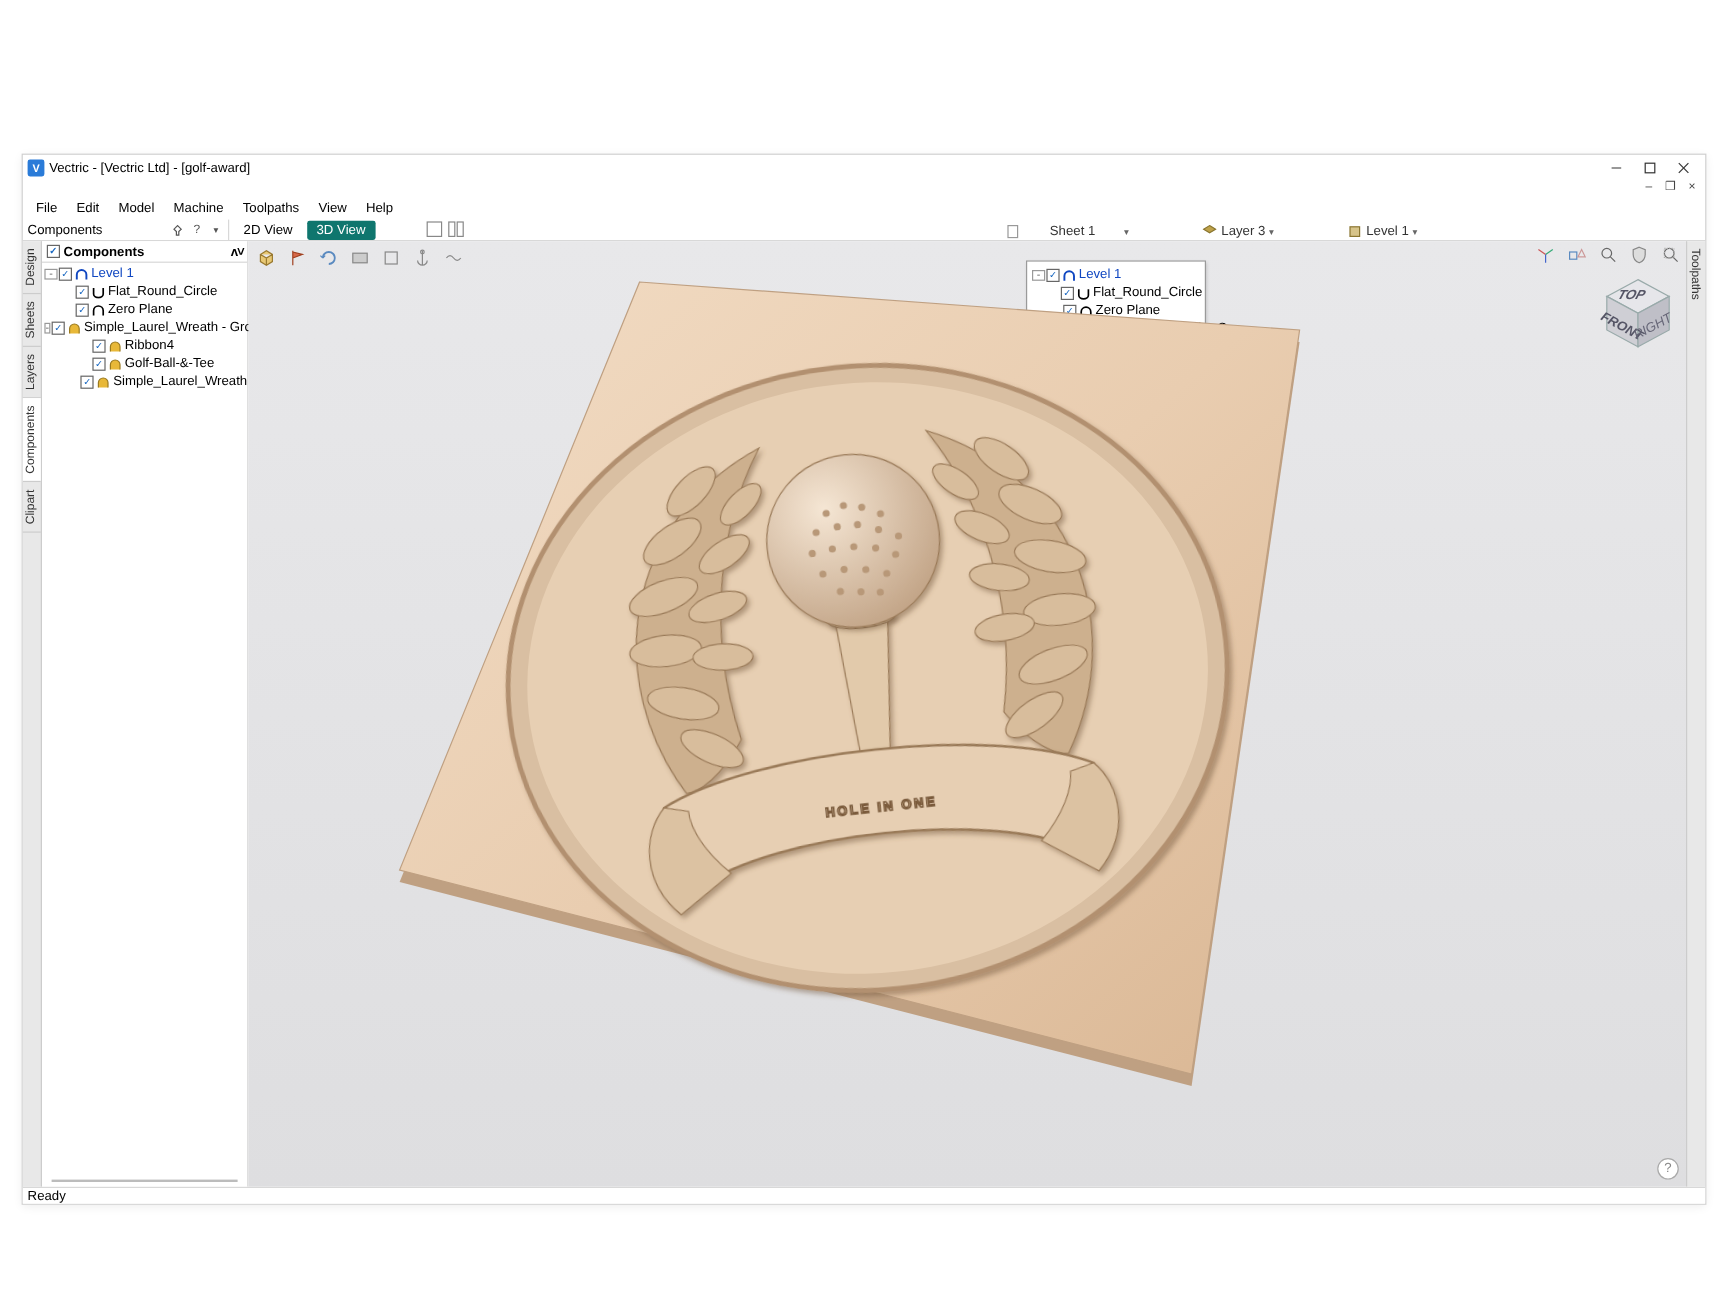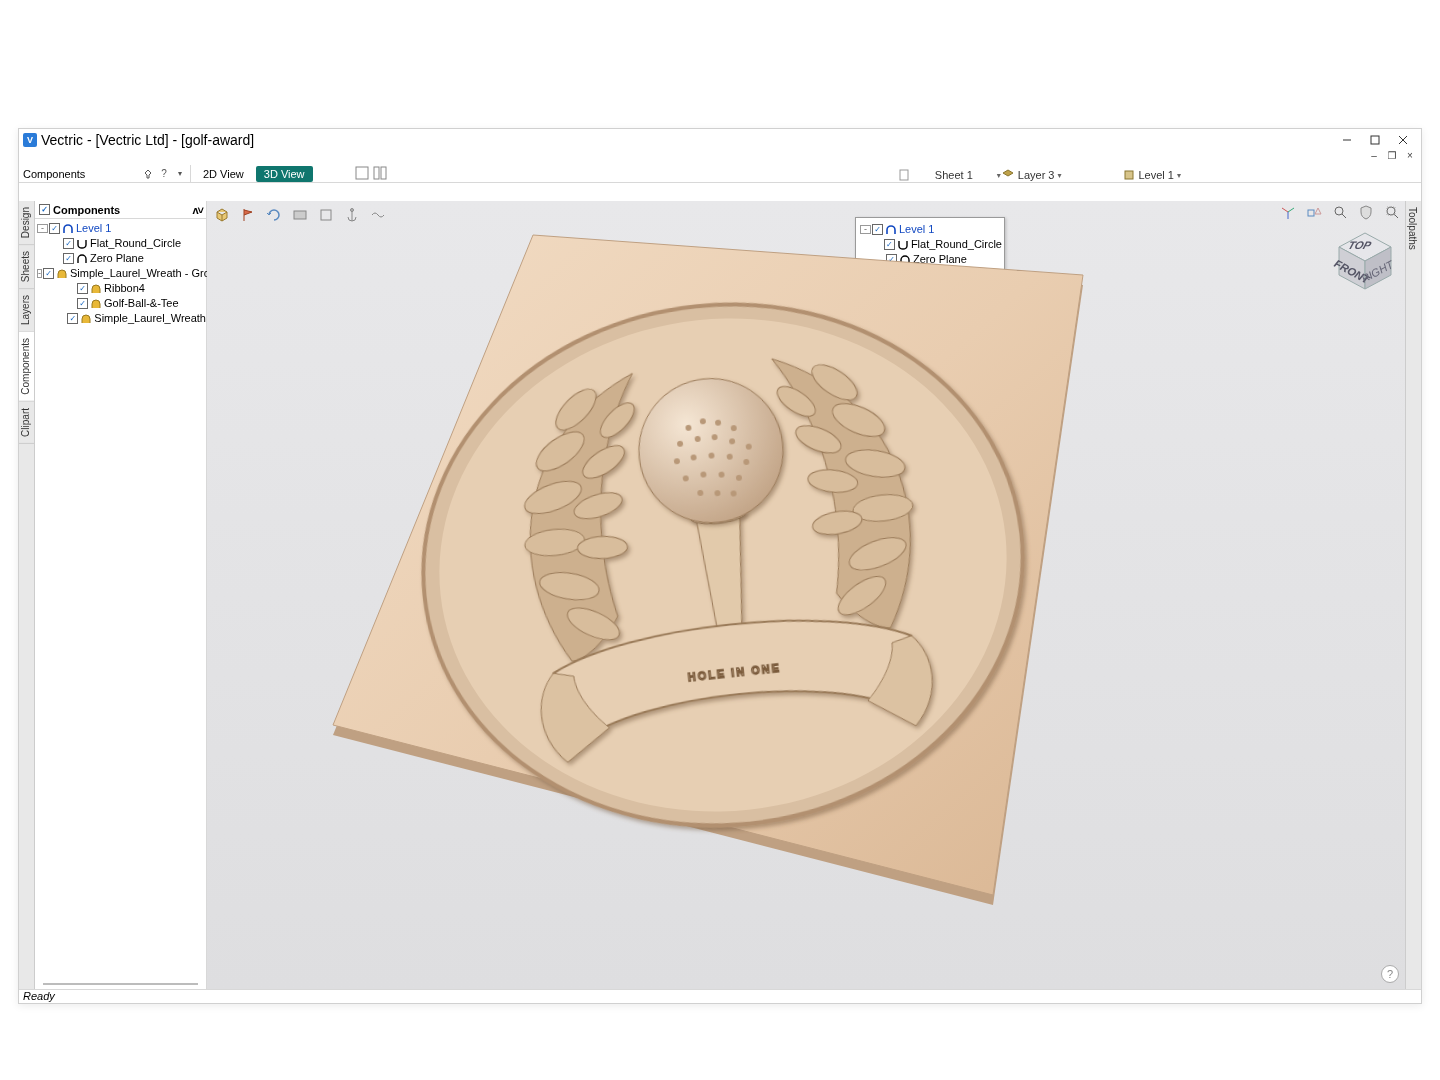--- a/index.html
+++ b/index.html
@@ -2,21 +2,21 @@
 <html><head>
 <meta charset="utf-8">
 <style>
 * { box-sizing: border-box; font-family: "Segoe UI", Tahoma, sans-serif; font-size: 11px; user-select: none; }
 html, body { margin: 0; padding: 0; width: 1440px; height: 1080px; background: #fff; overflow: hidden; }
 .outer-frame { position: absolute; left: 18px; top: 128px; right: 18px; bottom: 76px; background: #fff; border: 1px solid #d0d0d0; box-shadow: 0 2px 8px rgba(0,0,0,.08); }
 
 
 .titlebar { height: 22px; display: flex; align-items: center; padding: 0 4px; }
 .app-icon { width: 14px; height: 14px; background: #2a7bd8; margin-right: 4px; border-radius: 2px; display:flex;align-items:center;justify-content:center;color:#fff;font-size:9px;font-weight:bold; }
-.title-text { flex: 0 0 auto; font-size: 14px; color: #000; }
+.title-text { flex: 0 0 auto; font-size: 11px; color: #000; }
 .title-spacer { flex: 1; }
 .win-btn { width: 28px; height: 18px; display: flex; align-items: center; justify-content: center; cursor: default; }
 .win-btn svg { stroke: #333; }
 
 
 .subwin { height: 14px; display: flex; justify-content: flex-end; padding-right: 4px; gap: 4px; }
 .subwin .sw { width: 14px; height: 12px; font-size: 10px; line-height: 10px; text-align: center; color: #444; }
 
 
 .menubar { height: 18px; display: flex; align-items: center; padding: 0 4px; gap: 2px; }
@@ -81,21 +81,21 @@
 .help-circle { position: absolute; bottom: 6px; right: 6px; width: 18px; height: 18px; border: 1px solid #aaa; border-radius: 50%; display:flex;align-items:center;justify-content:center;color:#888;font-size:11px;background:#fff; }
 
 
 .model { position: absolute; left: 86px; top: 14px; width: 816px; height: 738px; }
 
 
 .right-tabs { width: 16px; background: #e8e8e8; border-left: 1px solid #ccc; }
 .right-tab { writing-mode: vertical-rl; font-size: 10px; padding: 6px 1px; text-align: center; color: #333; }
 
 
-.statusbar { position: absolute; left: 0; right: 0; bottom: 0; height: 14px; border-top: 1px solid #d8d8d8; padding-left: 4px; font-size: 11px; color: #000; background: #fff; display:flex;align-items:flex-start;font-style:italic; }
+.statusbar { position: absolute; left: 0; right: 0; bottom: 0; height: 14px; border-top: 1px solid #d8d8d8; padding-left: 4px; font-size: 11px; color: #000; background: #fff; display:flex;align-items:flex-end; }
 </style>
 </head>
 <body>
 
 <div class="outer-frame">
 
   <div class="titlebar">
     <div class="app-icon">V</div>
     <div class="title-text">Vectric - [Vectric Ltd] - [golf-award]</div>
     <div class="title-spacer"></div>
@@ -116,20 +116,29 @@
         </svg>
       </div>
   </div>
 
   <div class="subwin">
     <div class="sw">–</div>
     <div class="sw">❐</div>
     <div class="sw">×</div>
   </div>
 
+  <div class="menubar">
+    <div class="menuitem">File</div>
+    <div class="menuitem">Edit</div>
+    <div class="menuitem">Model</div>
+    <div class="menuitem">Machine</div>
+    <div class="menuitem">Toolpaths</div>
+    <div class="menuitem">View</div>
+    <div class="menuitem">Help</div>
+  </div>
 
   <div class="panel-hdr-row">
     <div class="panel-hdr-left">
       <span>Components</span>
       <div class="panel-hdr-icons">
         <div class="hdr-ic">
             <svg width="10" height="10">
               <path d="M5 1 L8 4 L6 6 L6 9 L4 9 L4 6 L2 4 Z" fill="none" stroke="#555" stroke-width="1"></path>
             </svg>
           </div>
@@ -147,21 +156,21 @@
           </svg>
         </div>
       <div class="vp-ic">
           <svg width="14" height="14">
             <rect x="1" y="1" width="5" height="12" fill="none" stroke="#888"></rect>
             <rect x="8" y="1" width="5" height="12" fill="none" stroke="#888"></rect>
           </svg>
         </div>
 
       <div style="flex:1"></div>
-      <div class="drop" style="gap:24px;">
+      <div class="drop" style="margin-right:60px;gap:24px;">
         <span class="dic">
             <svg width="12" height="12">
               <rect x="2" y="1" width="8" height="10" fill="none" stroke="#999"></rect>
             </svg>
           </span>
         <span>Sheet 1</span>
         <span class="car">▾</span>
       </div>
       <div class="drop" style="margin-right:60px;">
         <span class="dic">

